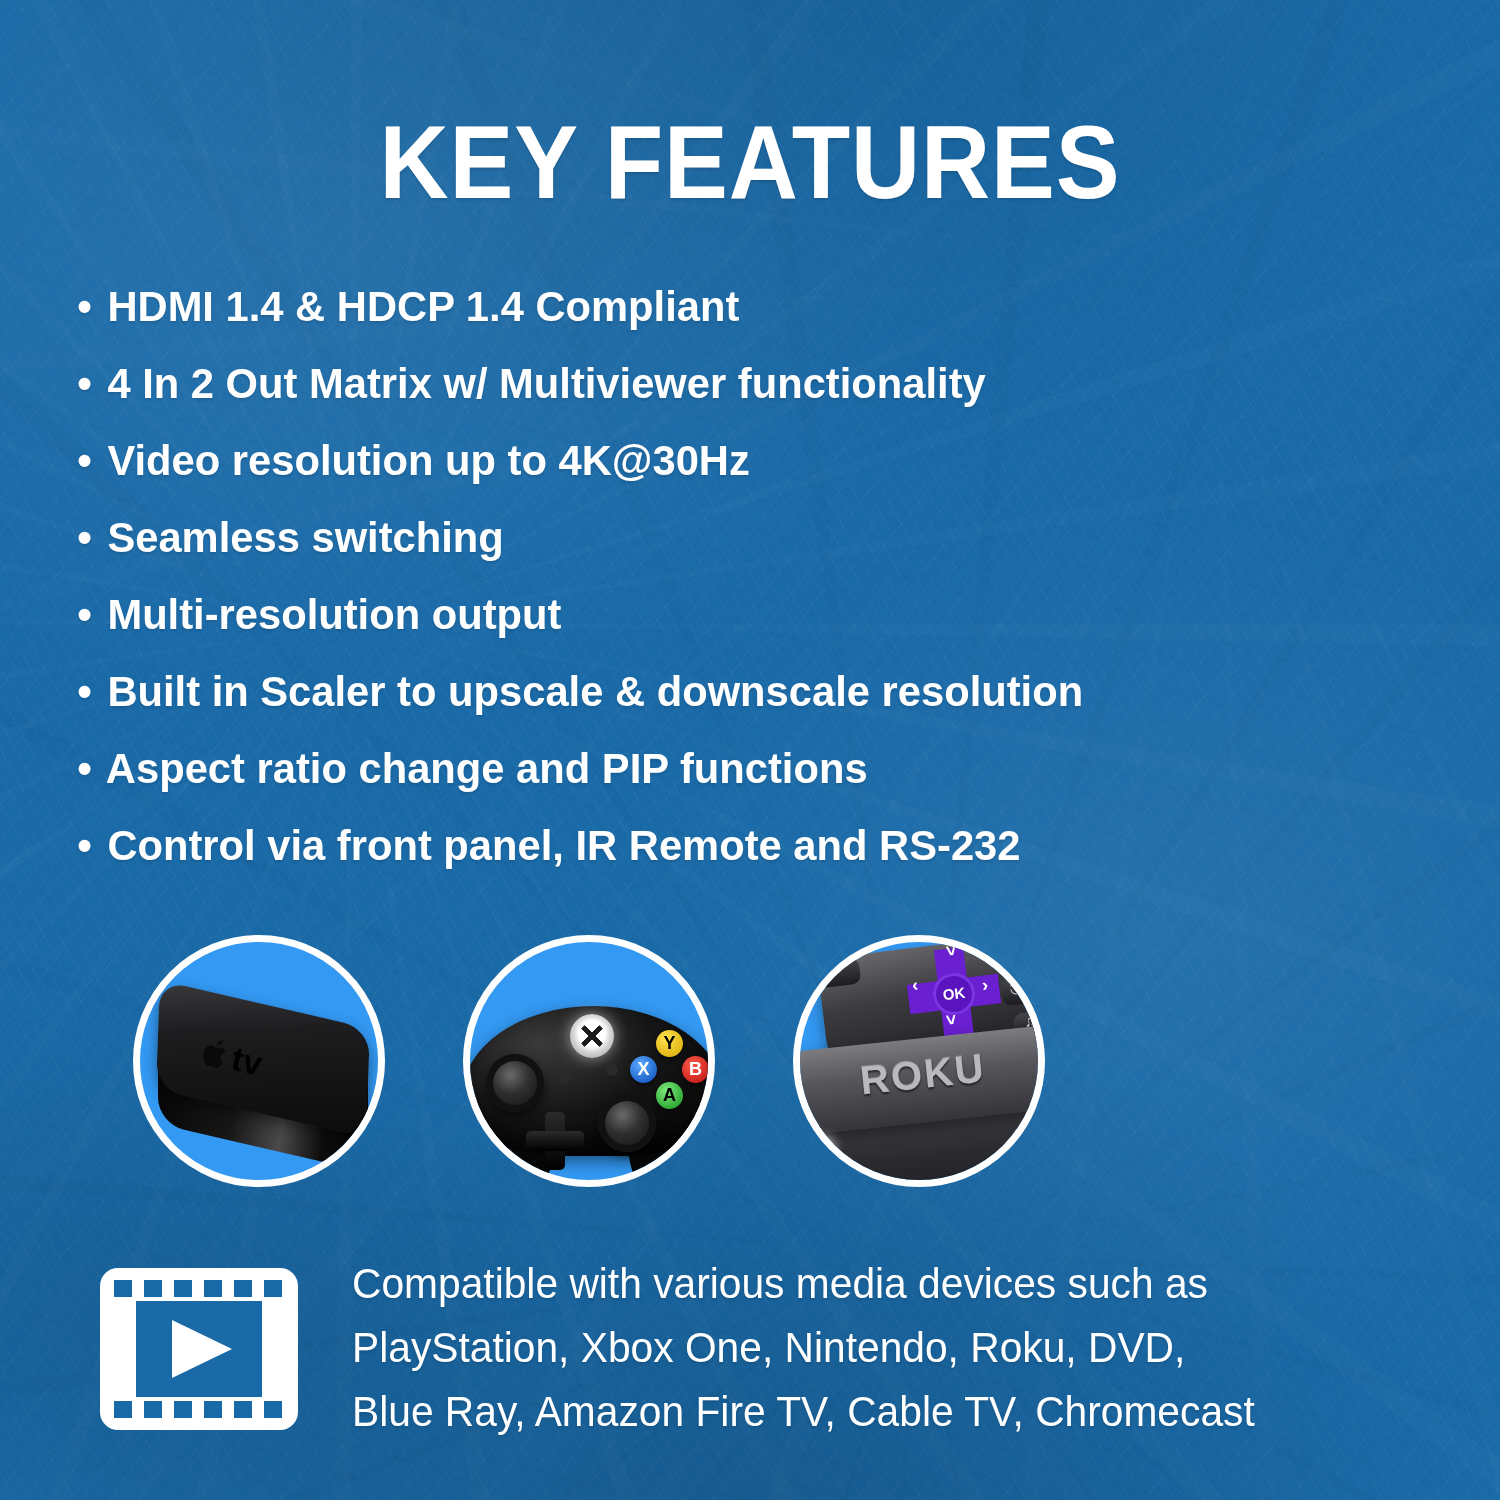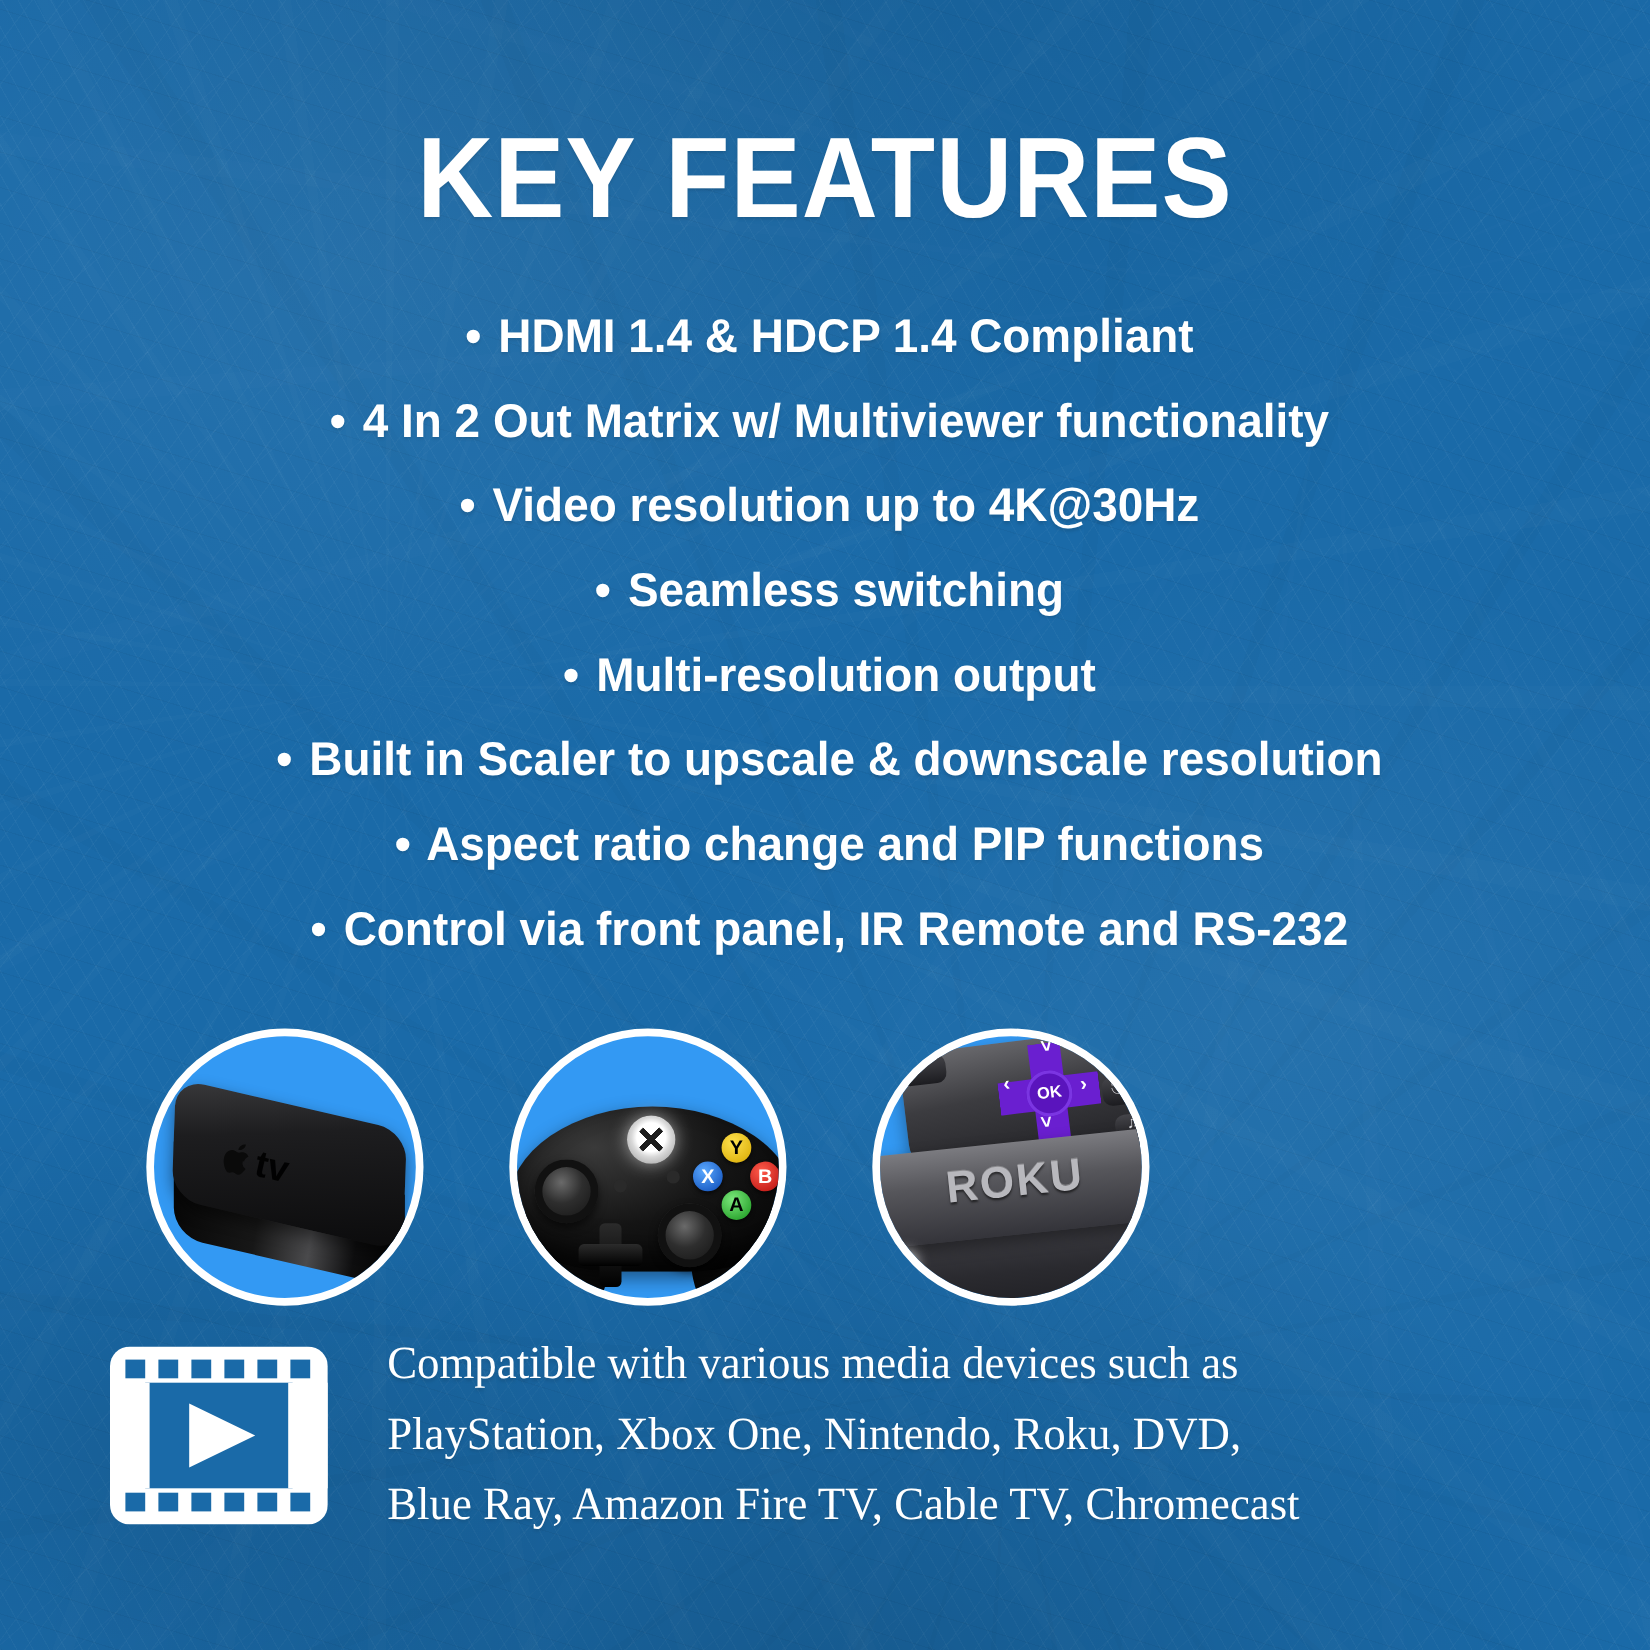--- a/index.html
+++ b/index.html
@@ -71,23 +71,22 @@
     font-weight: 700;
     letter-spacing: 1px;
     transform: scaleX(0.92);
     text-shadow: 0 2px 3px rgba(0,0,0,0.12);
   }
 
   
   .features {
     position: absolute;
     top: 268px;
-    left: 44px;
+    left: 56px;
     width: 1420px;
-    text-align: center;
   }
   .feature-line {
     color: #ffffff;
     font-size: 43px;
     line-height: 77px;
     font-weight: 700;
     letter-spacing: 0px;
     white-space: nowrap;
     transform: scaleX(0.97);
     text-shadow: 0 2px 3px rgba(0,0,0,0.12);
@@ -344,24 +343,23 @@
     letter-spacing: 1px;
   }
   .dvd-label.l1 { left: 30px; top: 152px; }
   .dvd-label.l2 { left: 80px; top: 152px; }
   .dvd-sub { position:absolute; left: 30px; top: 168px; color:#b6b6bb; font-size: 7px; letter-spacing: 1px; }
   .dvd-foot { position:absolute; left: 16px; top: 198px; width: 228px; height: 8px; background: linear-gradient(180deg,#202024,#0a0a0c); border-radius: 0 0 6px 6px; }
 
   
   .footer {
     position: absolute;
-    left: 0; top: 1208px;
+    left: 0; top: 1252px;
     width: 1500px;
     height: 200px;
-    font-family: Liberation Serif, serif;
   }
   .film-icon {
     position: absolute;
     left: 100px; top: 16px;
     width: 198px; height: 162px;
   }
   .caption {
     position: absolute;
     left: 352px; top: 0px;
     width: 1100px;

